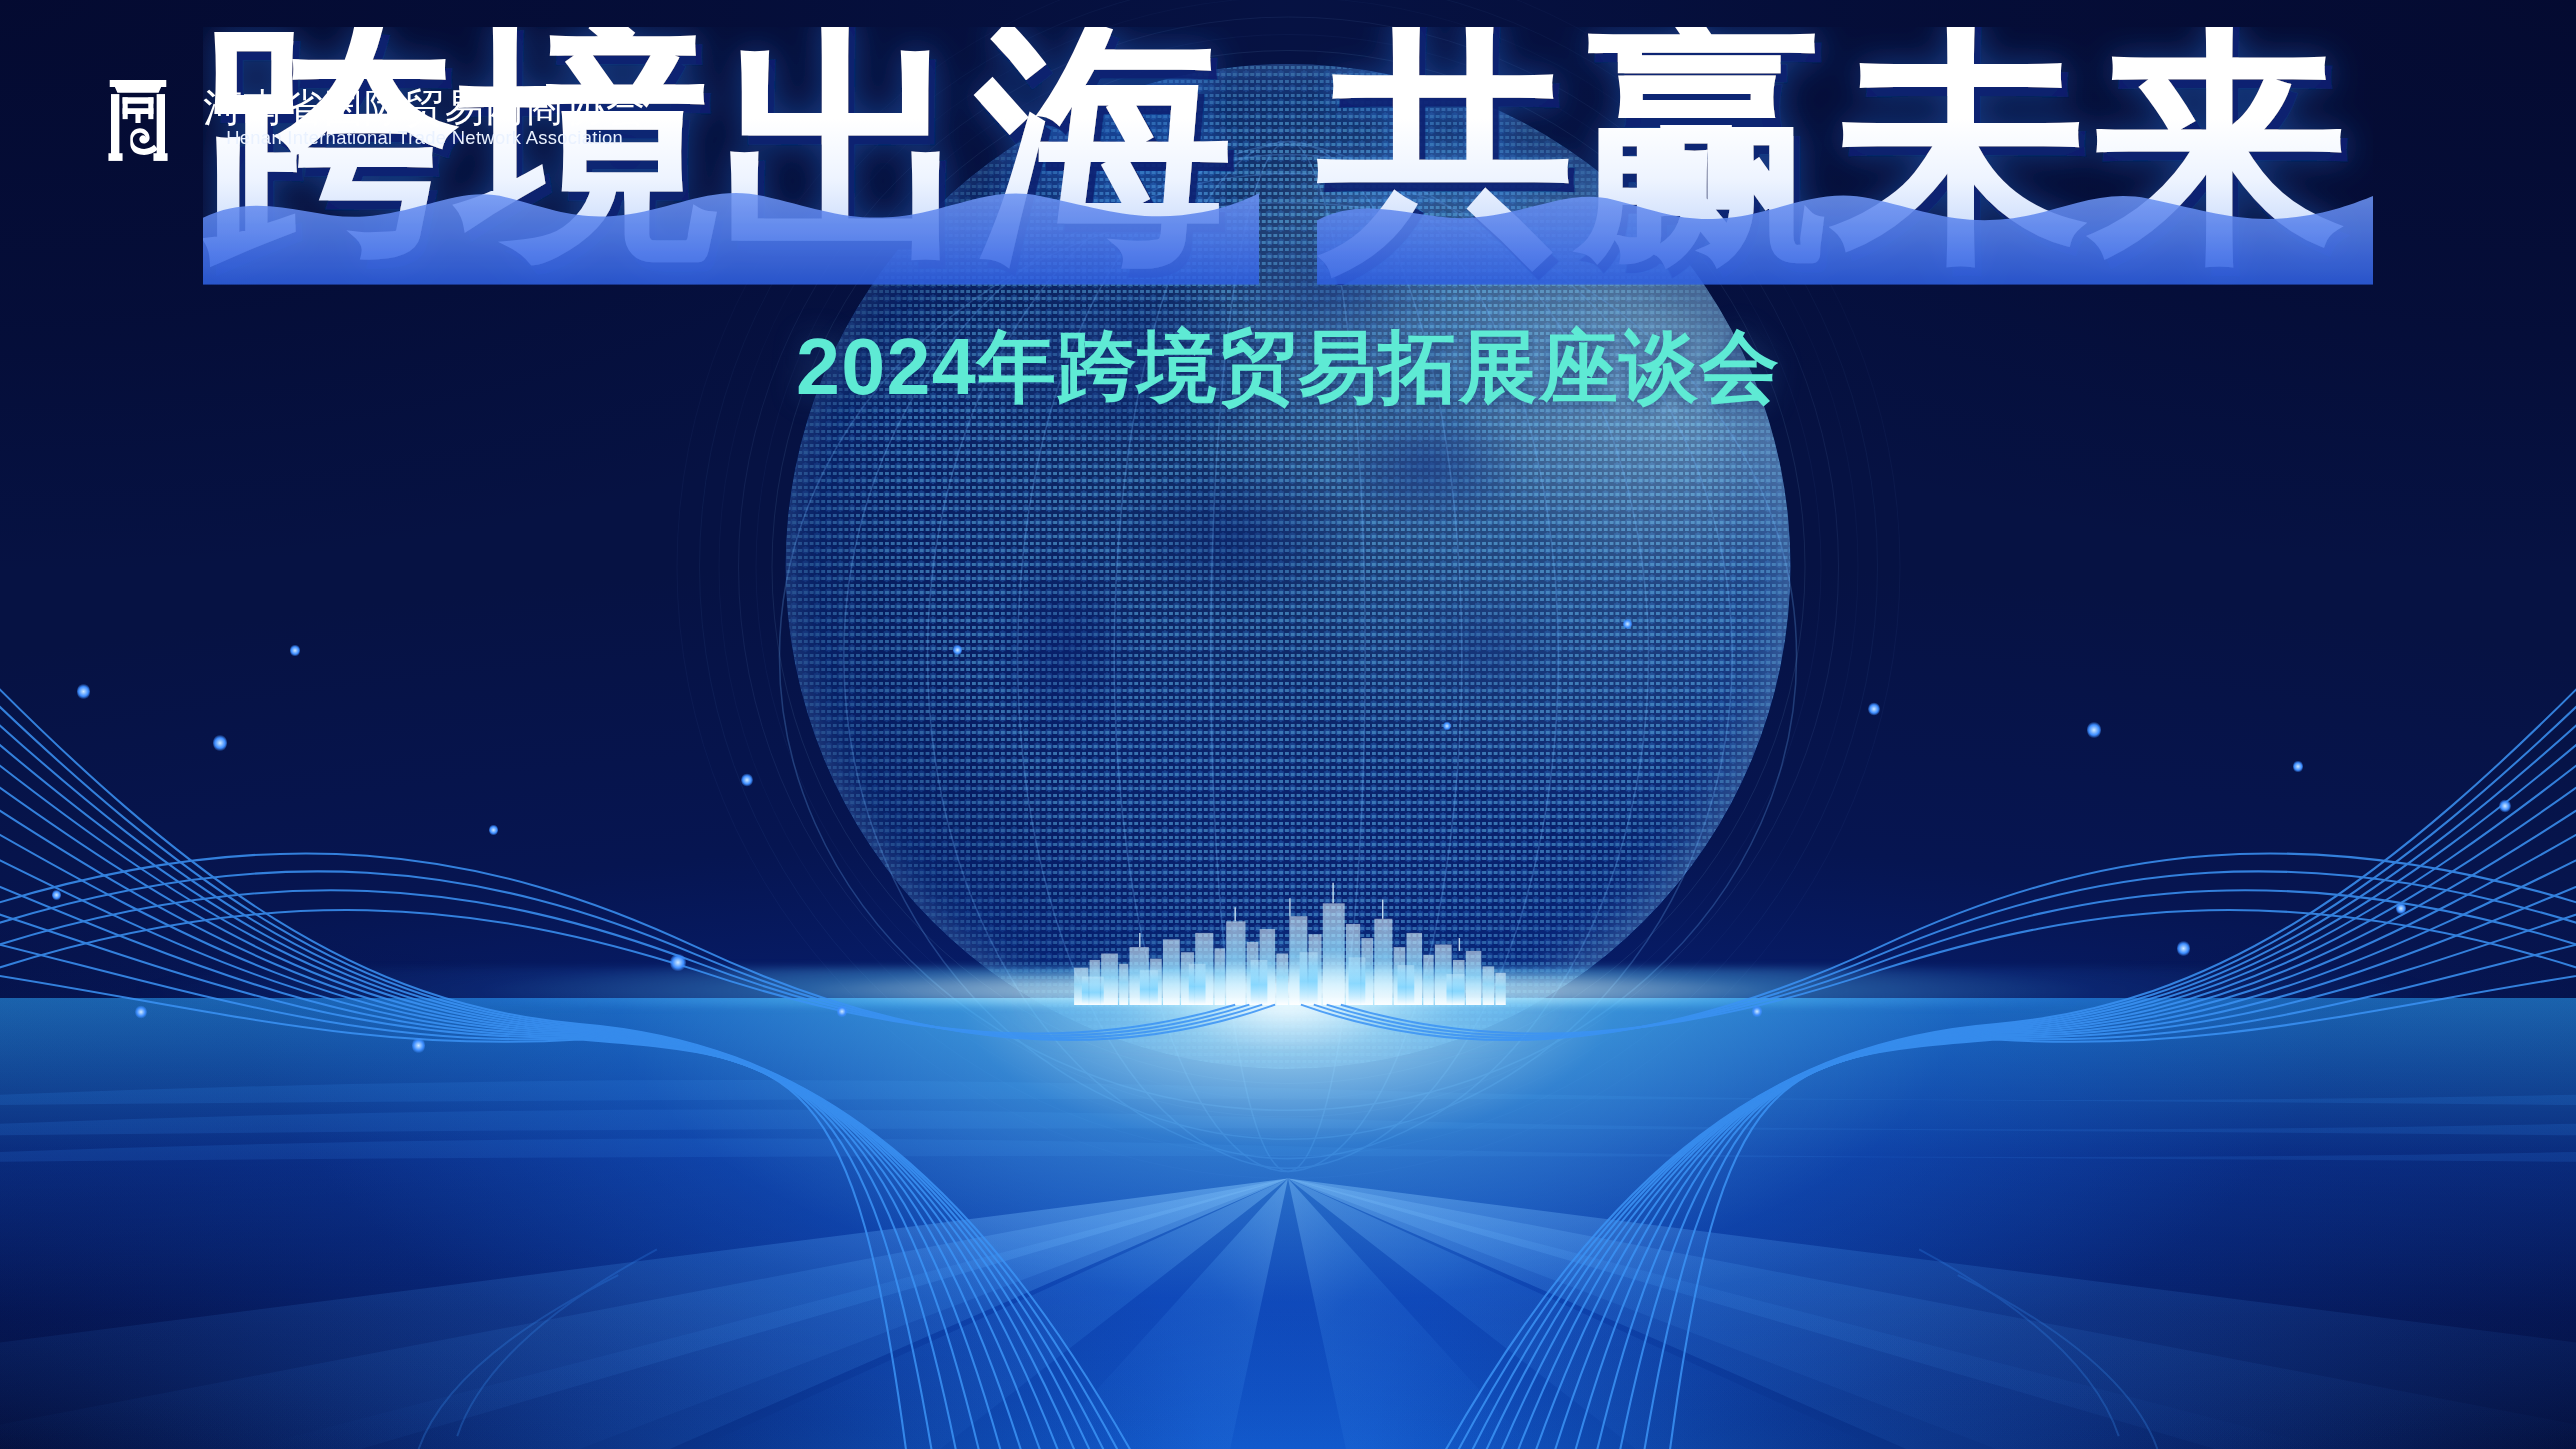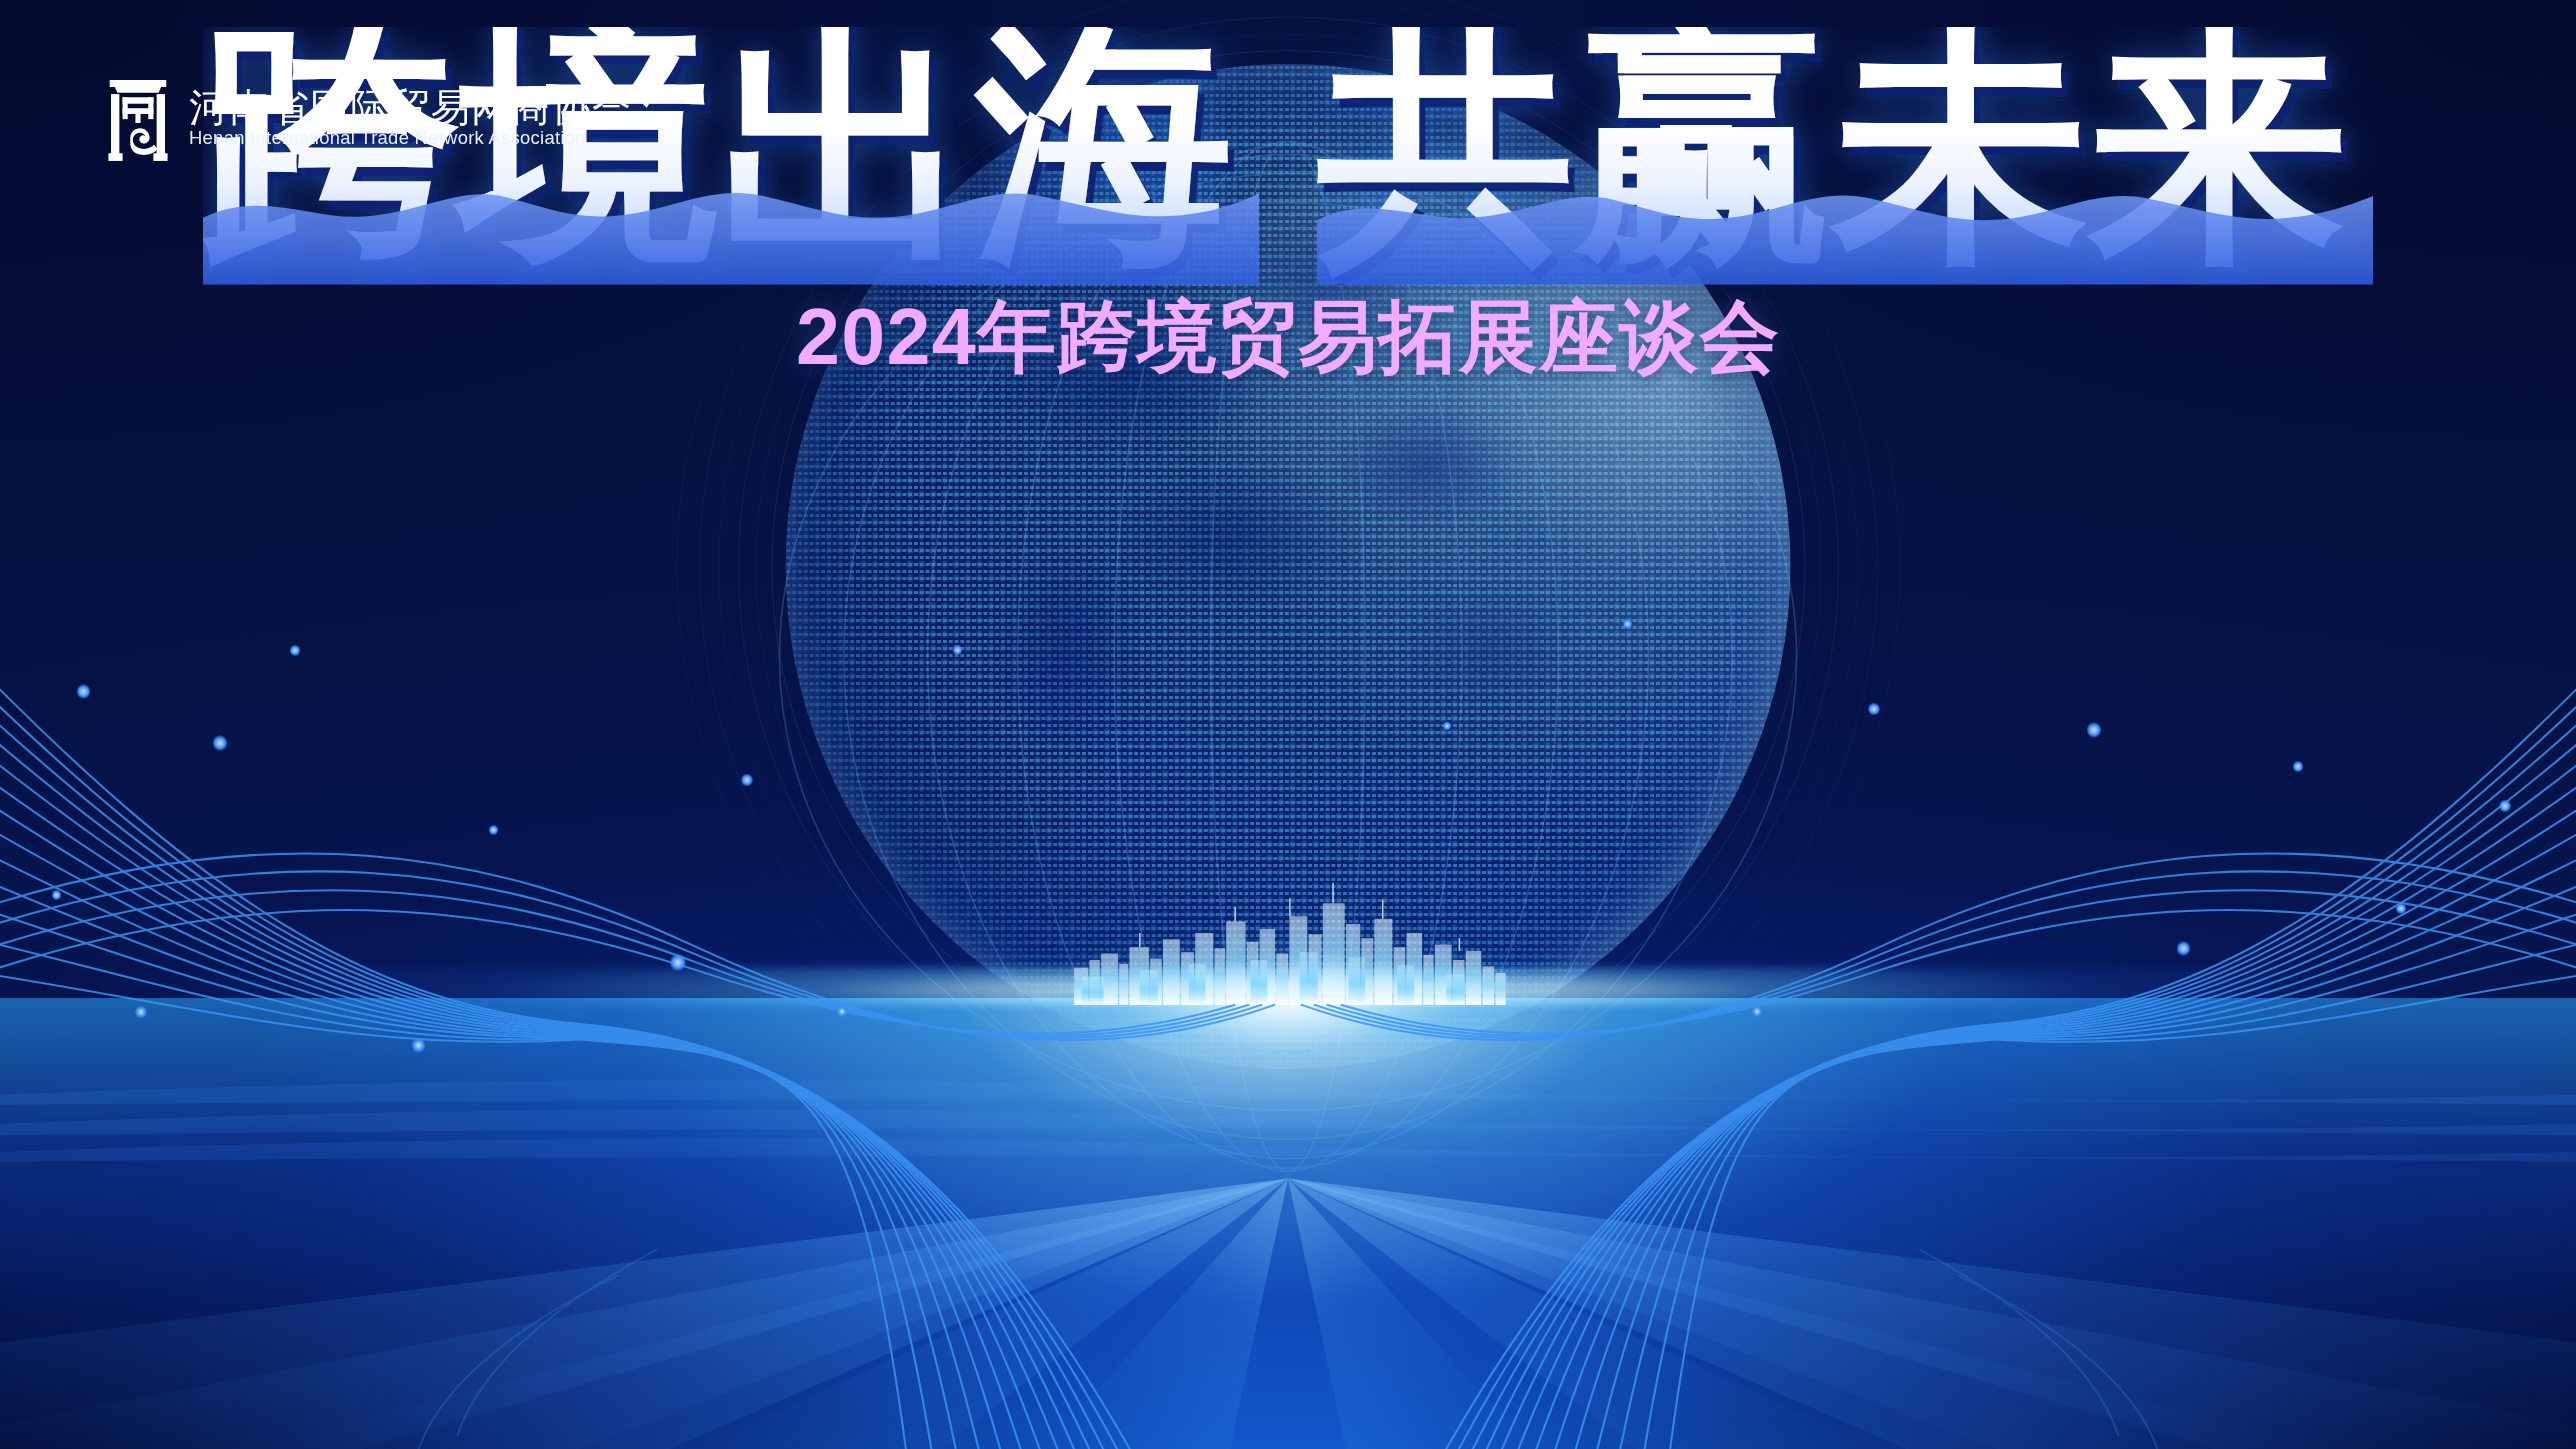--- a/index.html
+++ b/index.html
@@ -161,22 +161,23 @@
   .pt {
     position: absolute;
     border-radius: 50%;
     background: radial-gradient(circle, #cfe9ff 0%, #3d8dff 45%, rgba(30,110,255,0) 72%);
   }
 
   
   .logo {
     position: absolute;
     left: 102px; top: 76px;
-    display: flex; align-items: center; gap: 15px;
+    display: flex; align-items: center; gap: 29px;
     z-index: 30;
+    text-align: center;
   }
   .logo-mark { width: 72px; height: 85px; flex: 0 0 auto; }
   .logo-text { display: flex; flex-direction: column; justify-content: center; }
   .logo-cn {
     color: #ffffff;
     font-size: 39px;
     letter-spacing: 1.3px;
     line-height: 1.02;
     font-weight: 400;
     white-space: nowrap;
@@ -208,23 +209,24 @@
   .maintitle {
     margin-top: 27px;
     display: flex;
     align-items: flex-start;
     justify-content: center;
     gap: 58px;
   }
   .mt-svg { display: block; }
 
   .subtitle {
+    margin-top: 30px;
     font-size: 79px;
     font-weight: 700;
-    color: #f0abfc;
+    color: #5eead4;
     letter-spacing: 1.3px;
     text-shadow: 0 3.9px 14px rgba(4,20,80,0.55), 0 0 32px rgba(120,190,255,0.28);
   }
   .datebar {
     margin-top: 31px;
     font-size: 35px;
     color: #f2f8ff;
     letter-spacing: 1.3px;
     text-shadow: 0 1.9px 9px rgba(6,24,90,0.6);
   }

